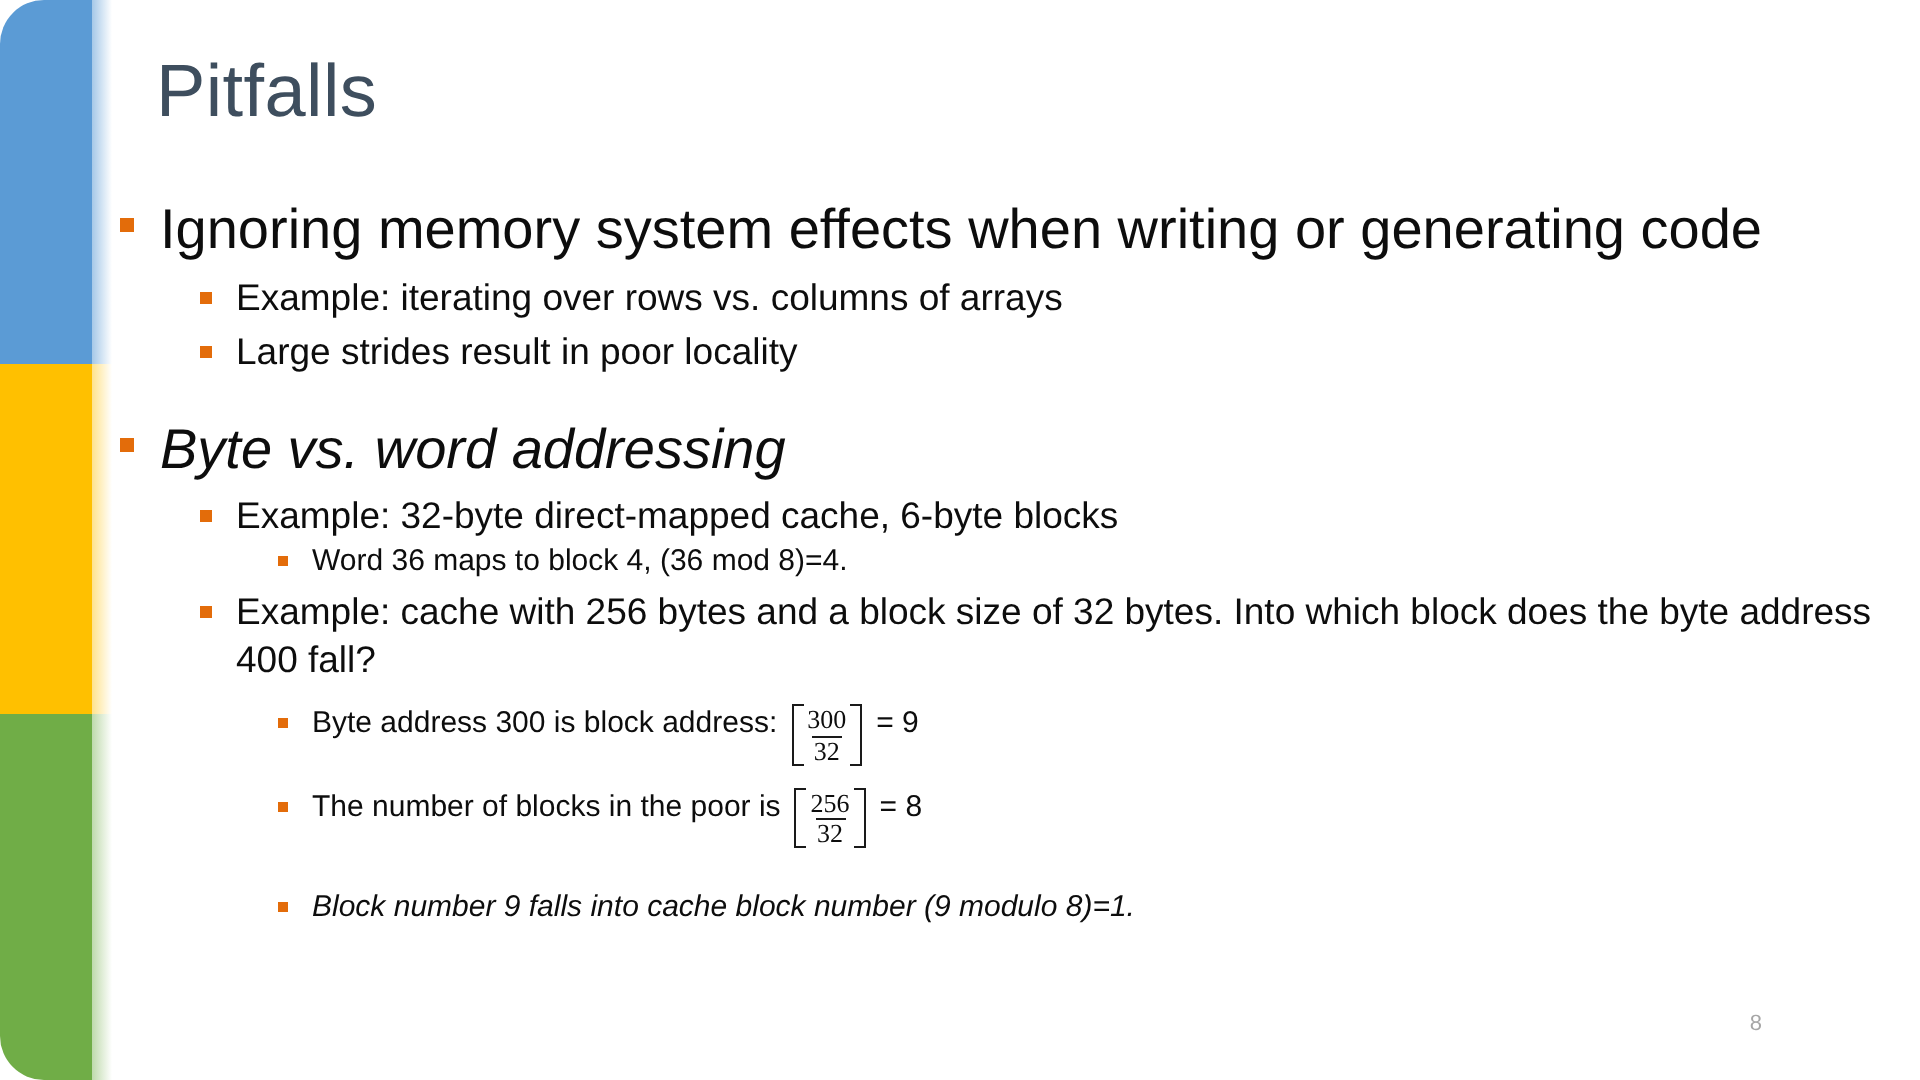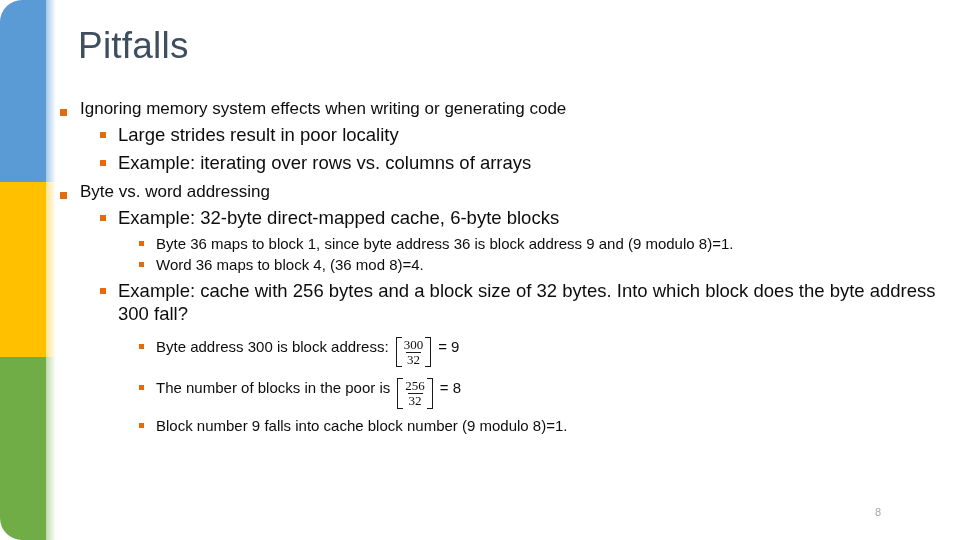--- a/index.html
+++ b/index.html
@@ -80,21 +80,21 @@
   .bullet .marker {
     position: absolute;
     background: #e36c0a;
     display: block;
   }
   .bullet .txt { display: block; }
 
   
   .lvl1 {
     padding-left: 24px;
-    font-size: 17px;
+    font-size: 28px;
     line-height: 1.24;
     margin-bottom: 1px;
   }
   .lvl1 .marker { left: 4px; top: 11px; width: 7px; height: 7px; }
 
   
   .lvl2 {
     padding-left: 62px;
     font-size: 18.5px;
     line-height: 1.27;
@@ -106,21 +106,21 @@
   .lvl3 {
     padding-left: 100px;
     font-size: 15px;
     line-height: 1.3;
     margin-bottom: 2px;
   }
   .lvl3 .marker { left: 83px; top: 7px; width: 5px; height: 5px; }
 
   
   .gap-sm { margin-top: 4px; }
-  .gap-md { margin-top: 7px; }
+  .gap-md { margin-top: 20px; font-style: italic; }
   .gap-lg { margin-top: 11px; }
 
   
   .mathline .txt {
     display: flex;
     align-items: flex-start;
     gap: 6px;
     flex-wrap: nowrap;
   }
   .floor {
@@ -190,51 +190,47 @@
 
   <div class="body">
 
     <div class="bullet lvl1">
       <span class="marker"></span>
       <span class="txt">Ignoring memory system effects when writing or generating code</span>
     </div>
 
     <div class="bullet lvl2 gap-sm">
       <span class="marker"></span>
+      <span class="txt">Example: iterating over rows vs. columns of arrays</span>
+    </div>
+
+    <div class="bullet lvl2 gap-sm">
+      <span class="marker"></span>
       <span class="txt">Large strides result in poor locality</span>
     </div>
 
-    <div class="bullet lvl2 gap-sm">
-      <span class="marker"></span>
-      <span class="txt">Example: iterating over rows vs. columns of arrays</span>
-    </div>
-
     <div class="bullet lvl1 gap-md">
       <span class="marker"></span>
       <span class="txt">Byte vs. word addressing</span>
     </div>
 
     <div class="bullet lvl2 gap-sm">
       <span class="marker"></span>
       <span class="txt">Example: 32-byte direct-mapped cache, 6-byte blocks</span>
     </div>
 
-    <div class="bullet lvl3 gap-sm">
-      <span class="marker"></span>
-      <span class="txt">Byte 36 maps to block 1, since byte address 36 is block address 9 and (9 modulo 8)=1.</span>
-    </div>
 
     <div class="bullet lvl3">
       <span class="marker"></span>
       <span class="txt">Word 36 maps to block 4, (36 mod 8)=4.</span>
     </div>
 
     <div class="bullet lvl2 gap-sm">
       <span class="marker"></span>
-      <span class="txt">Example: cache with 256 bytes and a block size of 32 bytes. Into which block does the byte address 300 fall?</span>
+      <span class="txt">Example: cache with 256 bytes and a block size of 32 bytes. Into which block does the byte address 400 fall?</span>
     </div>
 
     <div class="bullet lvl3 mathline gap-lg">
       <span class="marker"></span>
       <span class="txt">
         <span>Byte address 300 is block address:</span>
         <span class="floor">
           <span class="frac">
             <span class="num">300</span>
             <span class="den">32</span>

